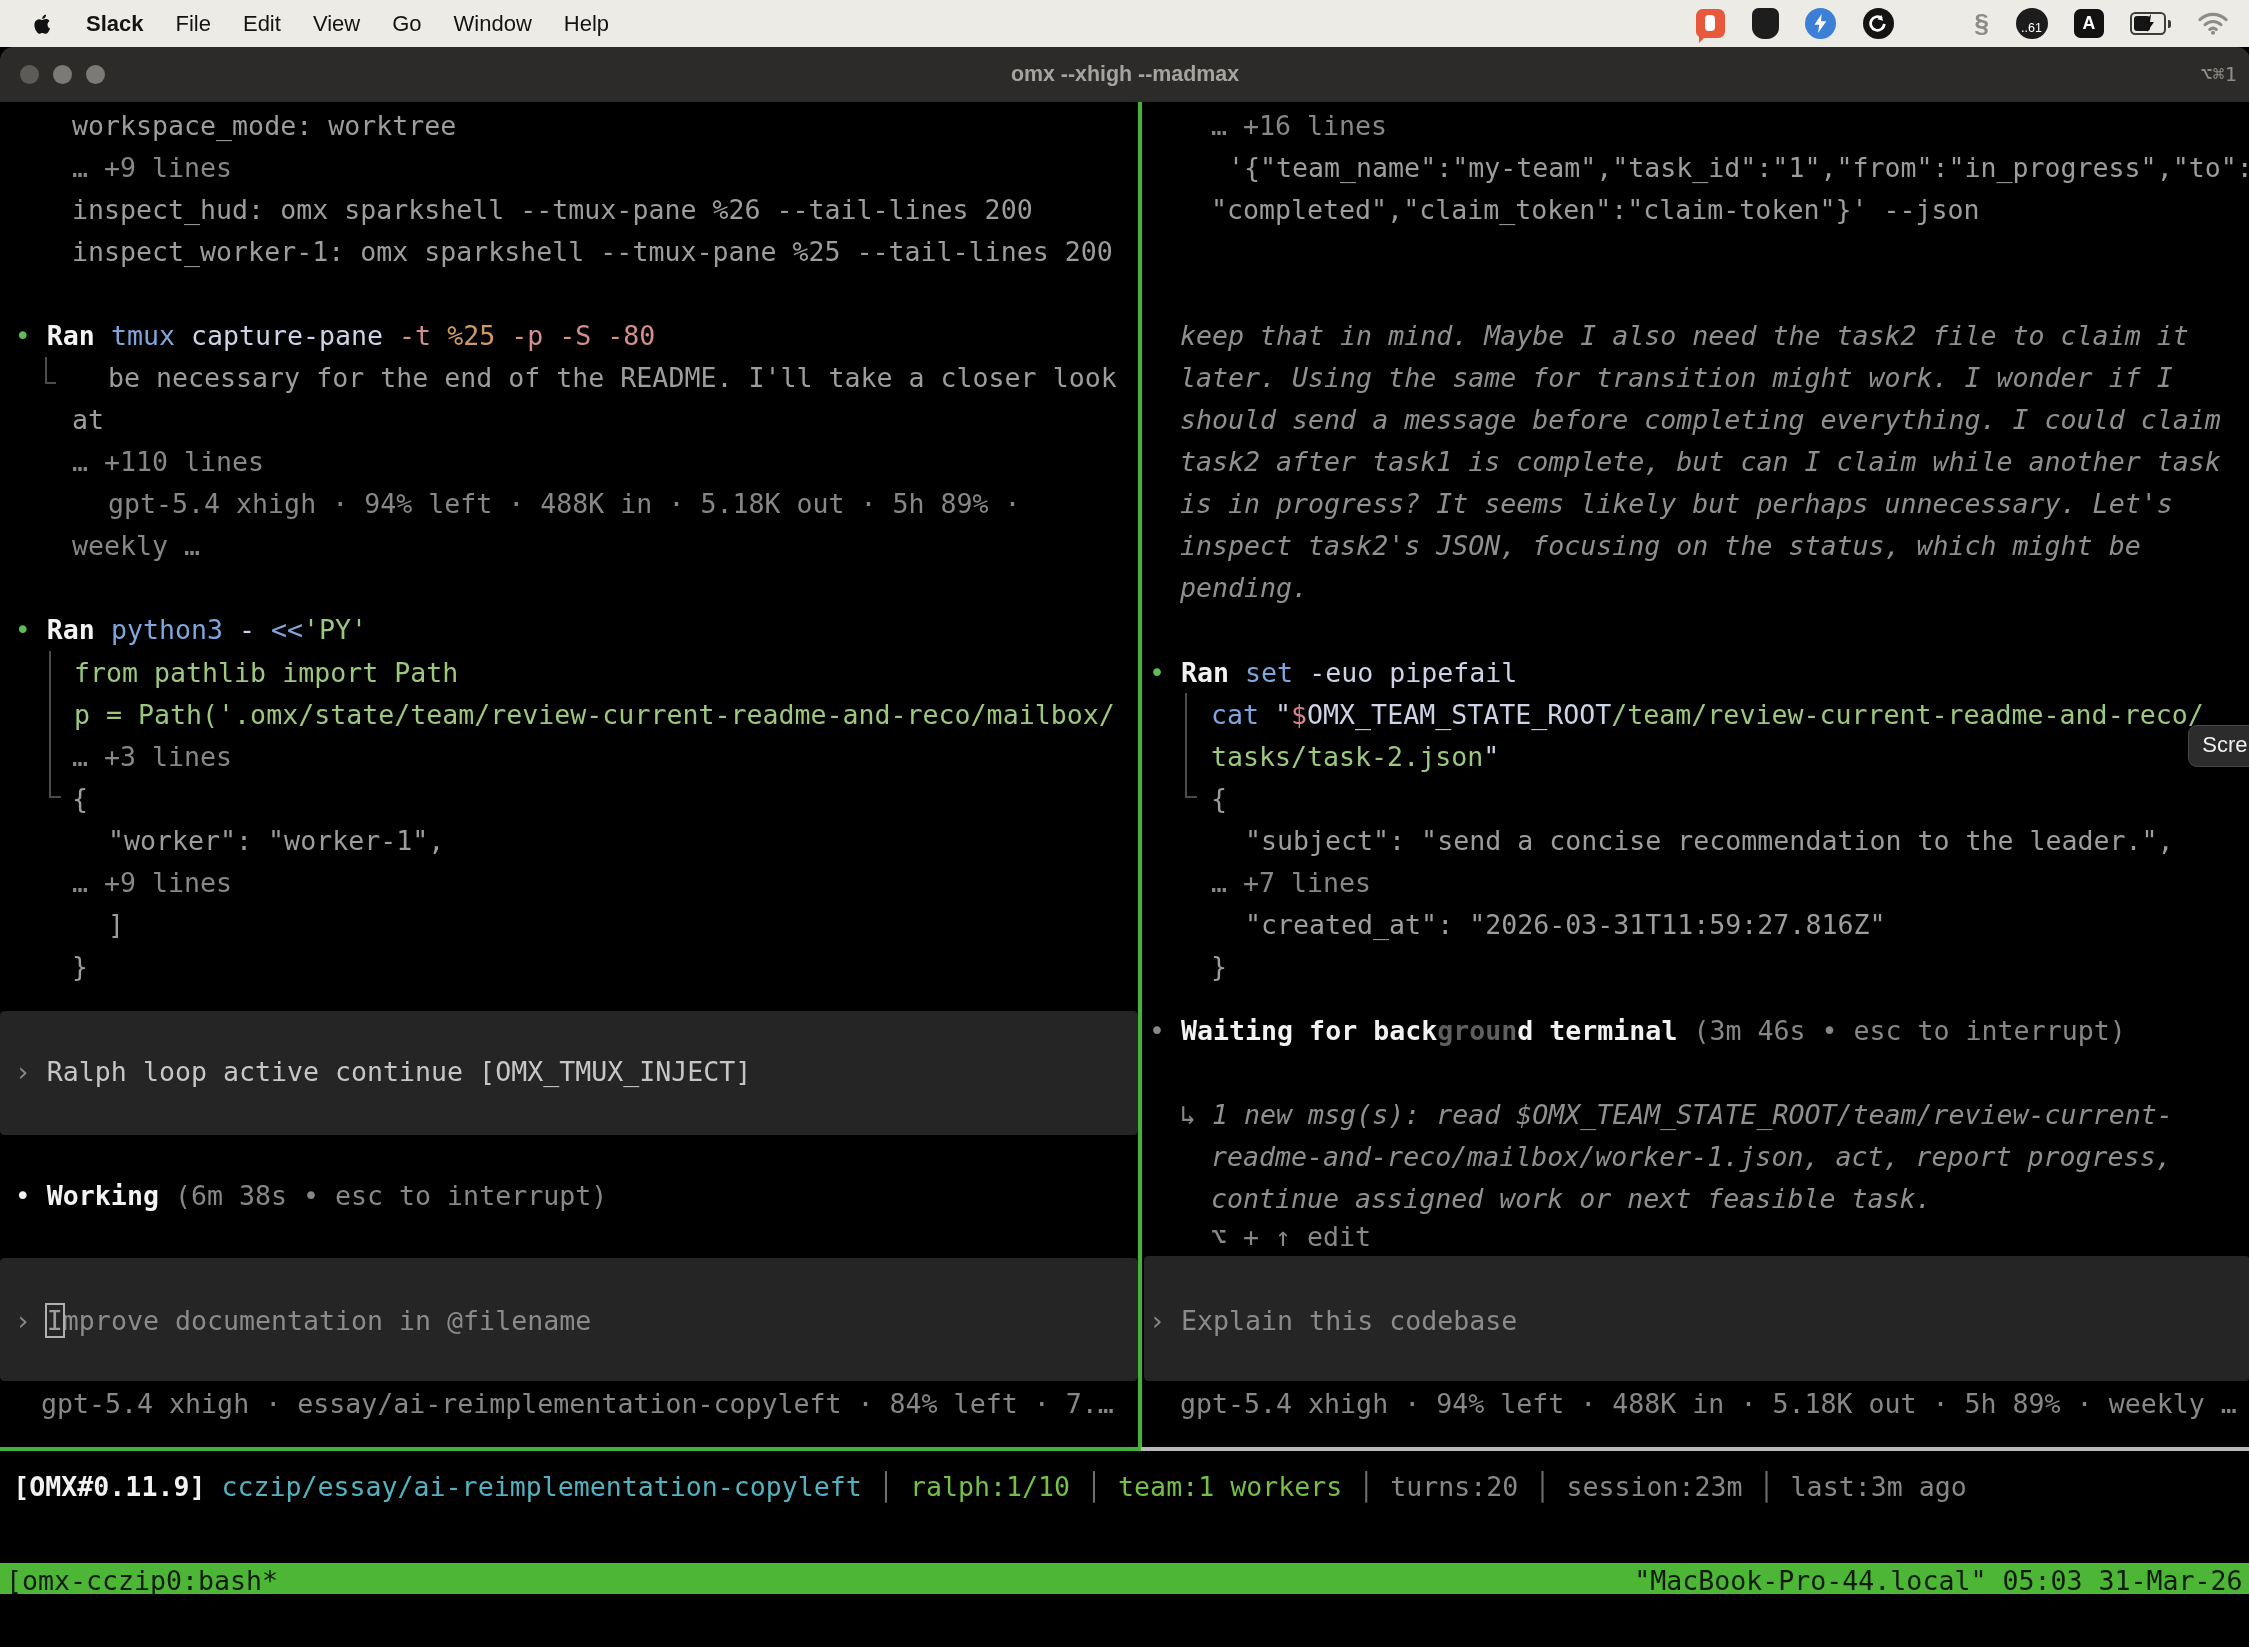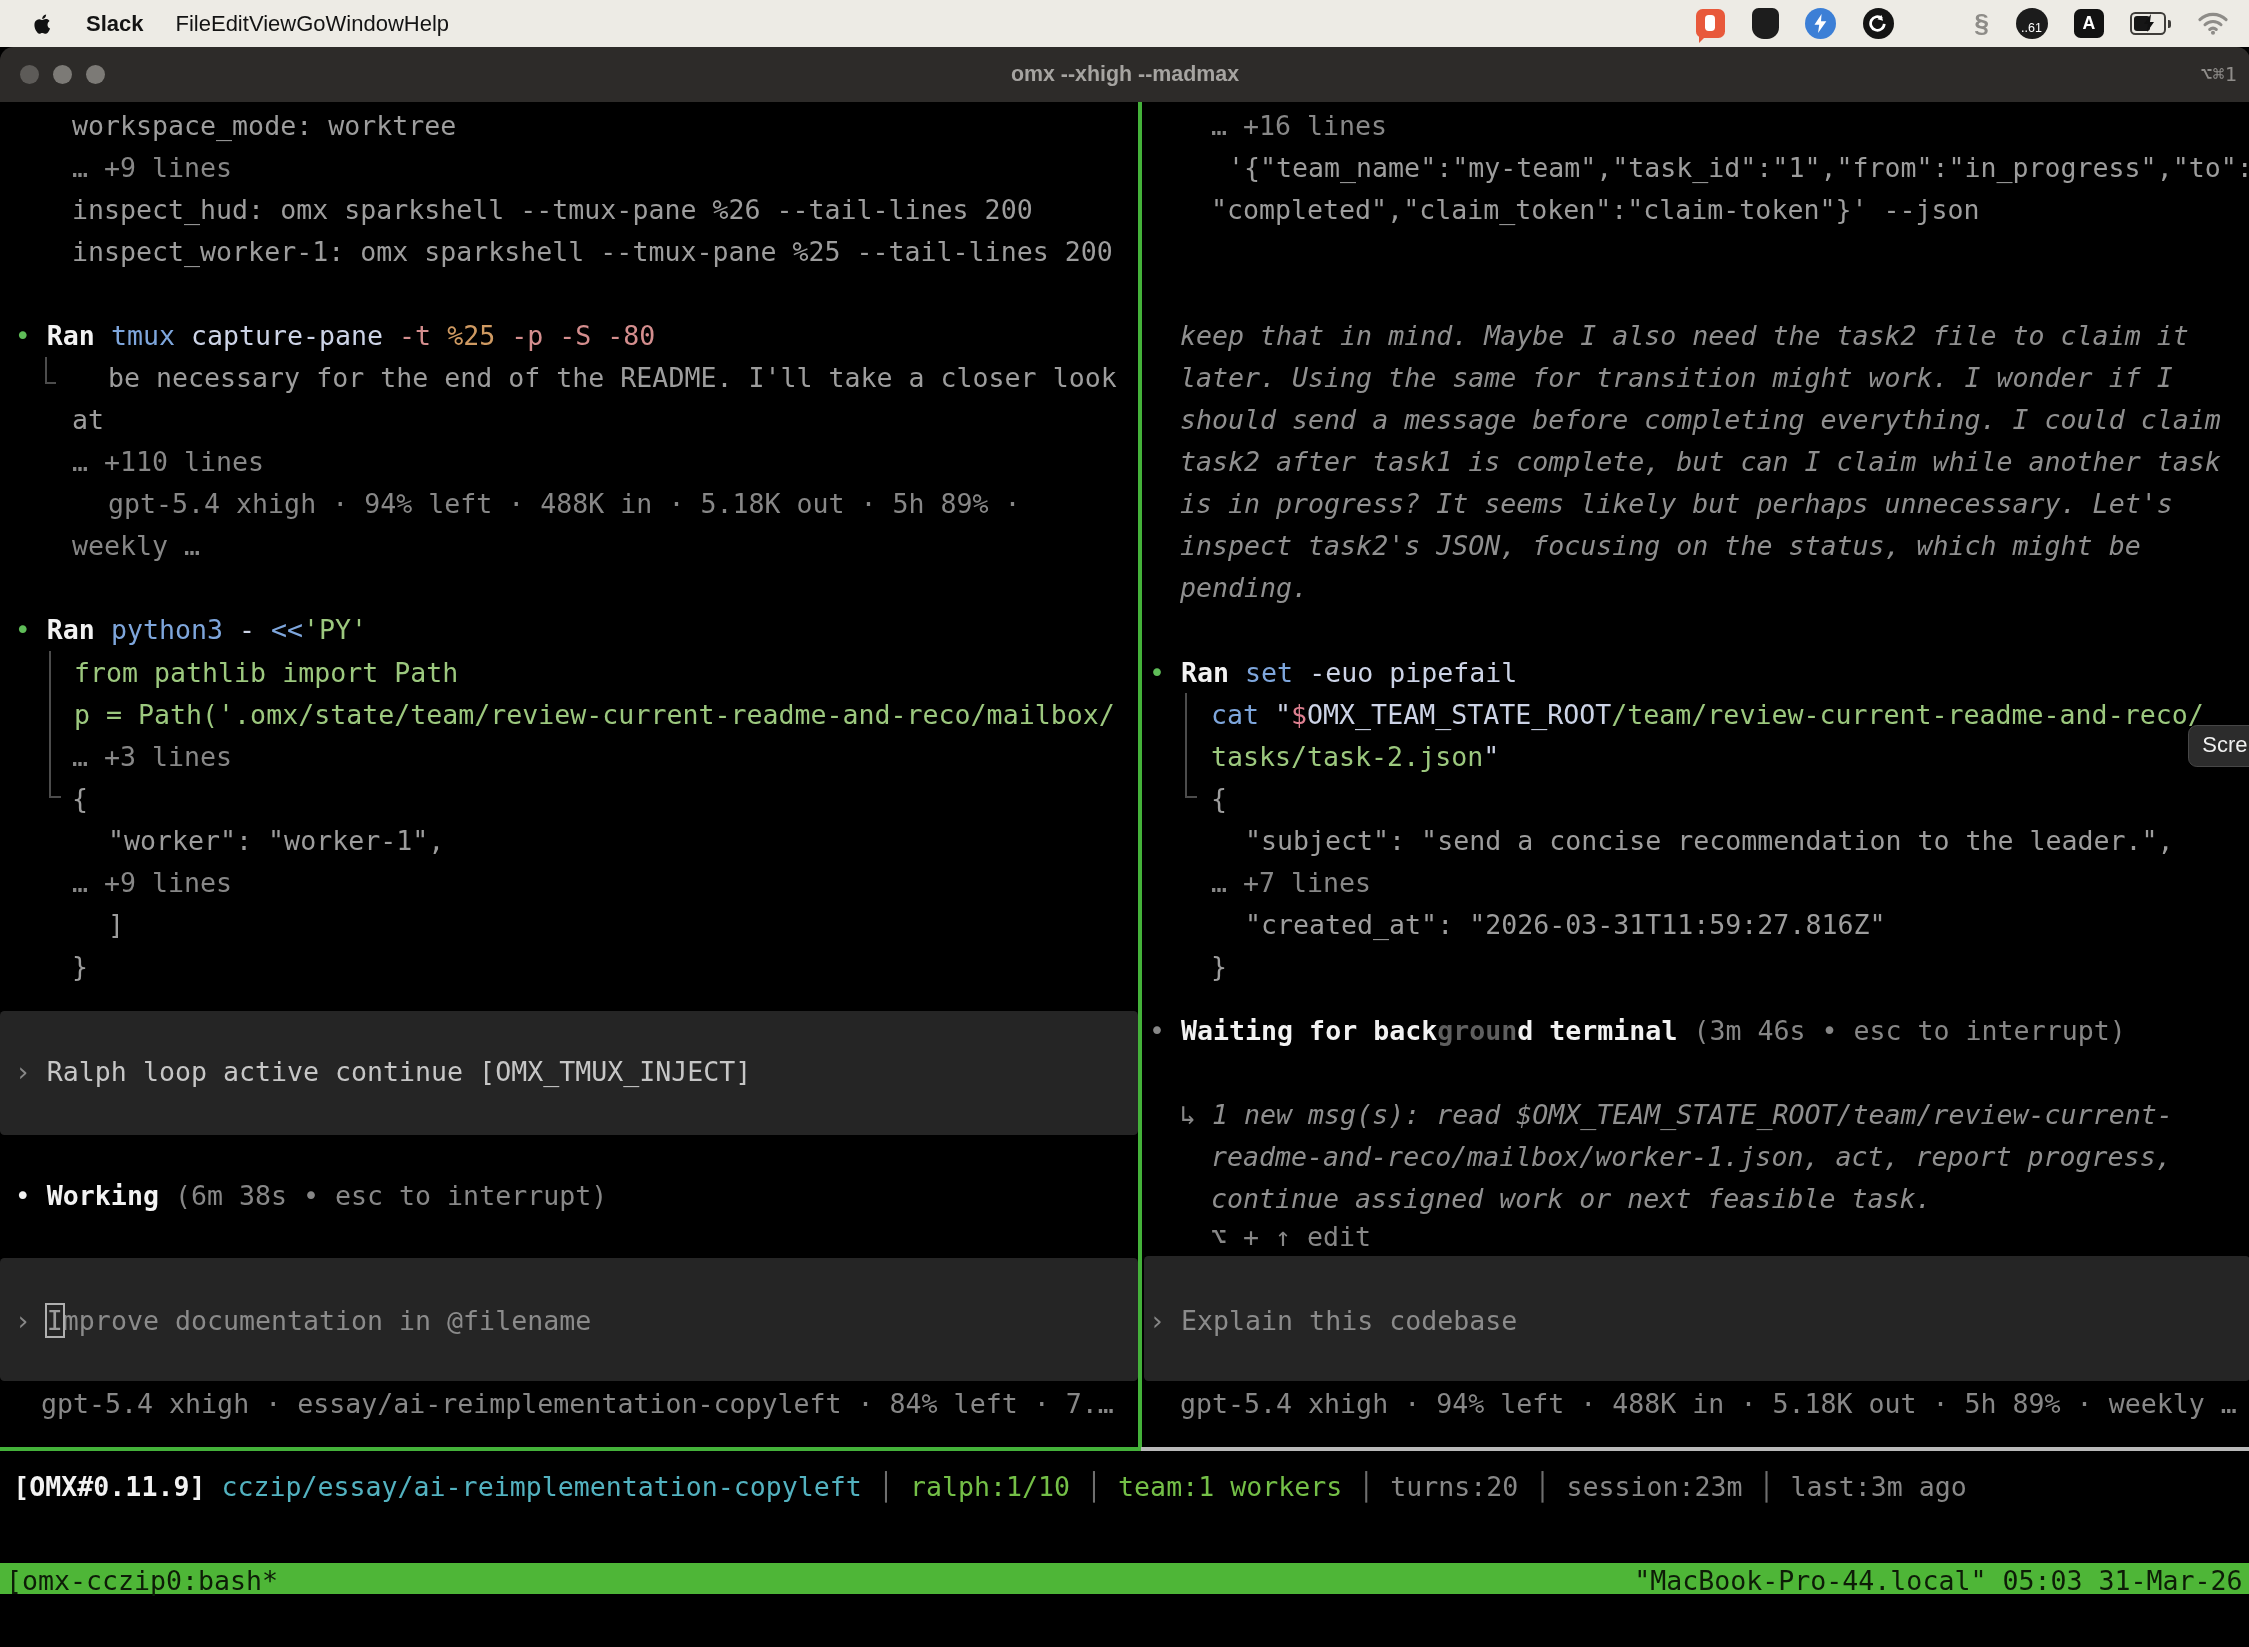--- a/index.html
+++ b/index.html
@@ -87,21 +87,21 @@
 <div class="screen">
 
   <div class="menubar">
     <div class="mb-left">
       <span class="mb-ic">
           <svg viewBox="0 0 24 30" width="20" height="24">
             <path fill="#111" d="M16.4 15.9c0-3 2.5-4.5 2.6-4.6-1.4-2.1-3.6-2.4-4.4-2.4-1.9-.2-3.6 1.1-4.6 1.1-1 0-2.4-1.1-4-1-2 0-3.9 1.2-5 3-2.1 3.7-.5 9.1 1.5 12.1 1 1.5 2.2 3.1 3.8 3 1.5-.1 2.1-1 3.9-1s2.3 1 4 1c1.6 0 2.7-1.5 3.7-3 1.2-1.7 1.6-3.4 1.7-3.5-.1 0-3.2-1.2-3.2-4.7zM13.4 6.9c.8-1 1.4-2.4 1.2-3.9-1.2.1-2.7.8-3.5 1.9-.8.9-1.5 2.4-1.3 3.8 1.4.1 2.8-.7 3.6-1.8z"></path>
           </svg>
         </span>
       <span class="mb-app">Slack</span>
-      <span id="menu-items" style="display:flex;">
+      <span id="menu-items" style="display:flex;gap:32px;">
           <span class="mb-item">File</span>
           <span class="mb-item">Edit</span>
           <span class="mb-item">View</span>
           <span class="mb-item">Go</span>
           <span class="mb-item">Window</span>
           <span class="mb-item">Help</span>
         </span>
     </div>
     <div class="mb-right">
       <span class="mb-ic ic-chat">

